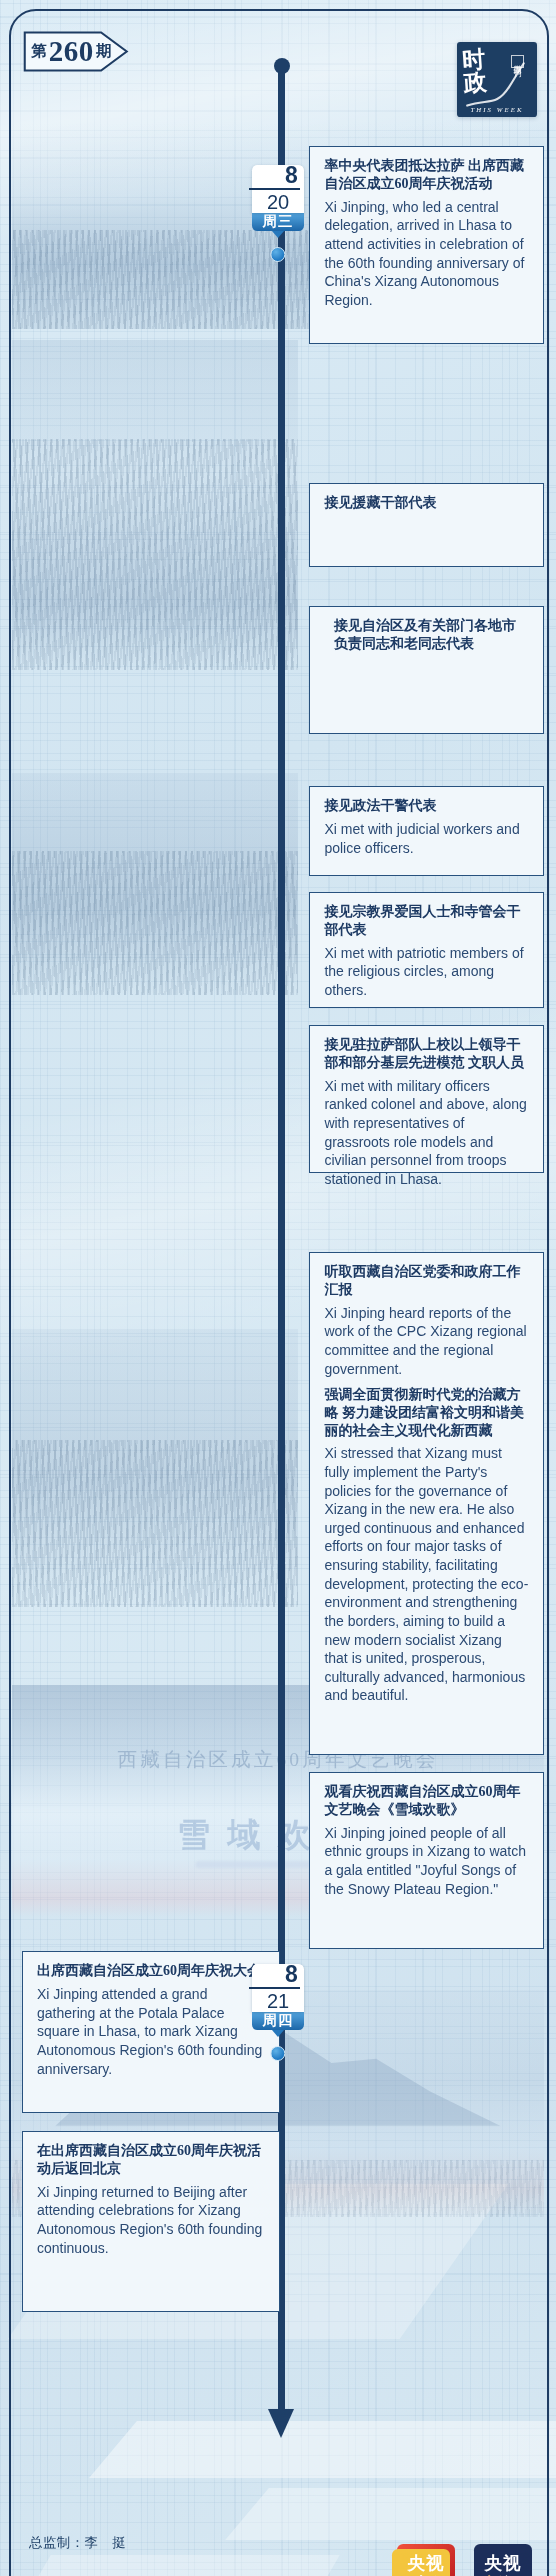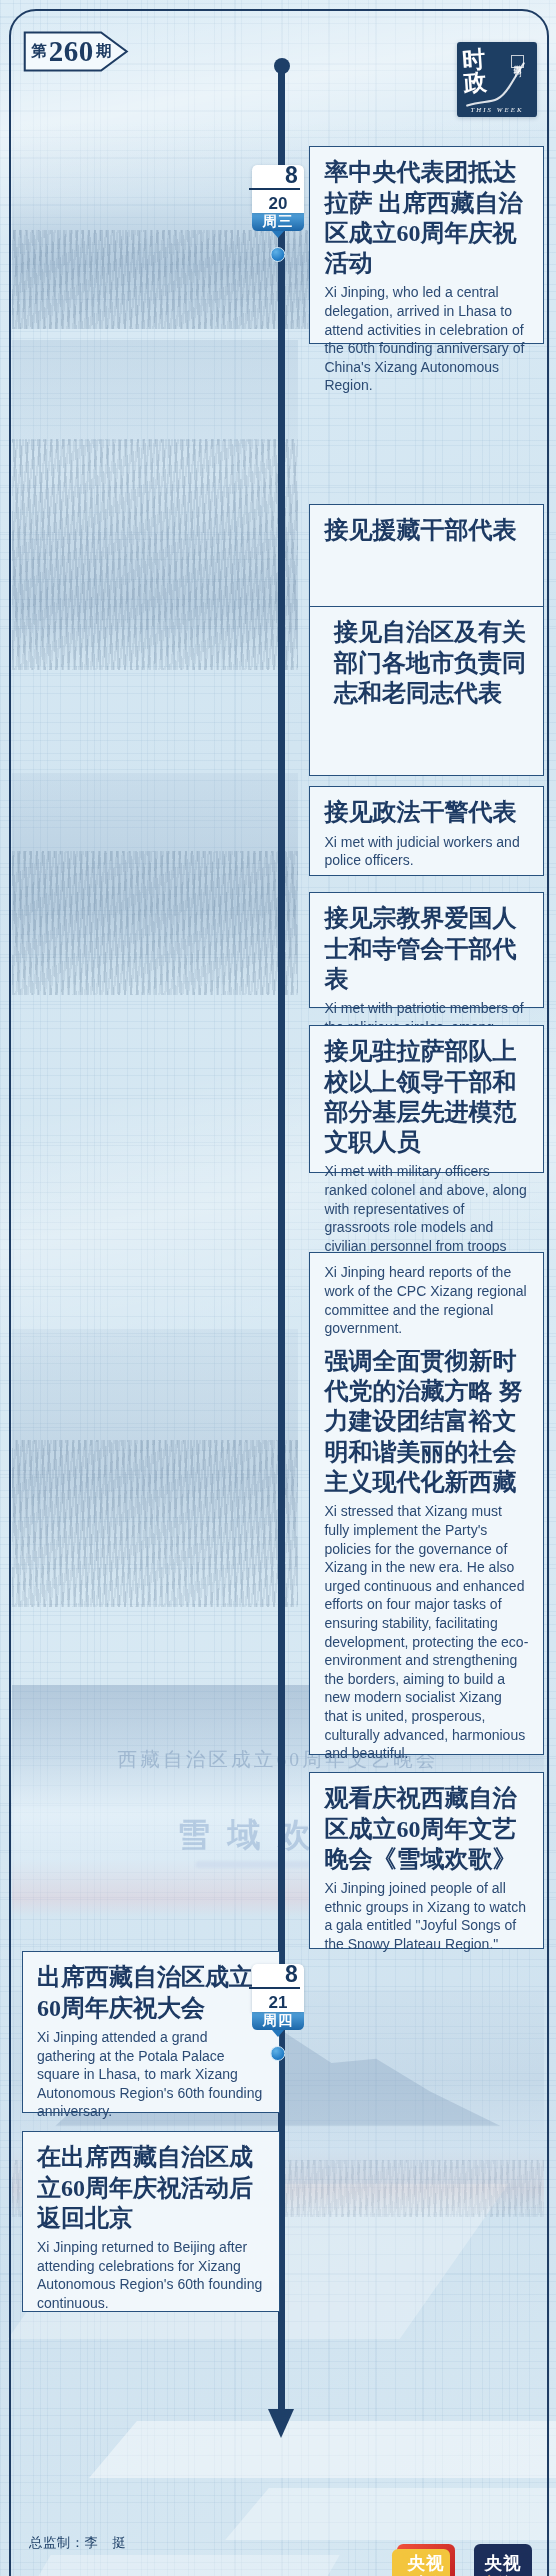--- a/index.html
+++ b/index.html
@@ -42,33 +42,33 @@
   .tl-line{position:absolute;left:278px;top:66px;width:6.7px;height:2345px;background:#1e3f68;z-index:4;}
   .tl-cap{position:absolute;left:274px;top:58px;width:16px;height:16px;border-radius:50%;background:#1e3f68;z-index:4;}
   .tl-arrow{position:absolute;left:268px;top:2409px;width:0;height:0;z-index:4;
         border-left:13.4px solid transparent;border-right:13.4px solid transparent;border-top:29px solid #1e3f68;}
   
   .datebox{position:absolute;width:52px;z-index:6;}
   .db-box{position:relative;height:48px;background:#ffffff;border-radius:5.2px 5.2px 0 0;
         box-shadow:0 1px 3.1px rgba(30,60,95,.28);}
   .db-month{position:absolute;top:-1px;right:6.2px;font-size:23px;font-weight:700;color:#17375f;line-height:1;}
   .db-bar{position:absolute;top:23px;left:-3.1px;right:4.1px;height:2.1px;background:#17375f;}
-  .db-day{position:absolute;bottom:1px;left:0;right:0;text-align:center;font-size:17px;font-weight:700;color:#17375f;line-height:1;}
+  .db-day{position:absolute;bottom:1px;left:0;right:0;text-align:center;font-size:20px;font-weight:400;color:#17375f;line-height:1;}
   .db-tag{height:17.5px;background:linear-gradient(180deg,#54a6e0,#1c66a8);border-radius:0 0 5.2px 5.2px;
         color:#fff;font-size:14.4px;font-weight:700;display:flex;align-items:center;justify-content:center;letter-spacing:1px;}
   .db-ptr{margin:0 auto;width:0;height:0;border:6.2px solid transparent;border-top:7.7px solid #2577bc;}
   .db-dot{position:absolute;left:50%;transform:translateX(-50%);top:82px;width:13.4px;height:13.4px;border-radius:50%;
         background:radial-gradient(circle at 35% 30%,#5fb2e8,#1a74c0 75%);border:1.5px solid #cfe7f7;}
   
   .card{position:absolute;background:#f1f7fb;border:1.5px solid #27517e;box-sizing:border-box;
         padding:10.3px 14.4px;z-index:5;}
   .card.right{left:309px;width:235px;}
   .card.left{left:21.6px;width:258px;}
   .card-title{margin:0 0 5.2px 0;color:#1d3a63;font-family:"Liberation Serif","DejaVu Serif",serif;
-        font-weight:700;font-size:24px;line-height:1.26;}
+        font-weight:700;font-size:14px;line-height:1.26;}
   .card-body{margin:0;color:#2b4a73;font-size:14px;line-height:1.33;}
   .card-gap{height:8.2px;}
   
   .wm{position:absolute;left:0;right:0;text-align:center;color:rgba(95,125,165,.38);
         font-family:"Liberation Serif","DejaVu Serif",serif;}
   
   .credits{position:absolute;left:29px;top:2500px;z-index:6;color:#1c3e66;font-size:13.4px;line-height:17px;
         letter-spacing:0.5px;white-space:pre;}
   
   .logo-sq{position:absolute;width:58px;height:59px;border-radius:6.2px;z-index:6;display:flex;
@@ -153,39 +153,40 @@
     </div>
     <div class="db-tag">周三</div>
     <div class="db-ptr"></div>
     <div class="db-dot"></div>
   </div>
 
   <section class="card right" style="top:146px;height:198px;">
     <h3 class="card-title">率中央代表团抵达拉萨 出席西藏自治区成立60周年庆祝活动</h3>
     <p class="card-body">Xi Jinping, who led a central delegation, arrived in Lhasa to attend activities in celebration of the 60th founding anniversary of China's Xizang Autonomous Region.</p>
   </section>
-  <section class="card right" style="top:504px;height:113px;">
+  <section class="card right" style="top:483px;height:84px;">
     <h3 class="card-title">接见援藏干部代表</h3>
   </section>
-  <section class="card right" style="top:606px;height:170px;padding-left:24px;">
+  <section class="card right" style="top:606px;height:128px;padding-left:24px;">
     <h3 class="card-title">接见自治区及有关部门各地市负责同志和老同志代表</h3>
   </section>
   <section class="card right" style="top:786px;height:90px;">
     <h3 class="card-title">接见政法干警代表</h3>
     <p class="card-body">Xi met with judicial workers and police officers.</p>
   </section>
   <section class="card right" style="top:892px;height:116px;">
     <h3 class="card-title">接见宗教界爱国人士和寺管会干部代表</h3>
     <p class="card-body">Xi met with patriotic members of the religious circles, among others.</p>
   </section>
   <section class="card right" style="top:1025px;height:148px;">
     <h3 class="card-title">接见驻拉萨部队上校以上领导干部和部分基层先进模范 文职人员</h3>
     <p class="card-body">Xi met with military officers ranked colonel and above, along with representatives of grassroots role models and civilian personnel from troops stationed in Lhasa.</p>
   </section>
   <section class="card right" style="top:1252px;height:503px;">
+    <h3 class="card-title">听取西藏自治区党委和政府工作汇报</h3>
     <p class="card-body">Xi Jinping heard reports of the work of the CPC Xizang regional committee and the regional government.</p>
     <div class="card-gap"></div>
     <h3 class="card-title">强调全面贯彻新时代党的治藏方略 努力建设团结富裕文明和谐美丽的社会主义现代化新西藏</h3>
     <p class="card-body">Xi stressed that Xizang must fully implement the Party's policies for the governance of Xizang in the new era. He also urged continuous and enhanced efforts on four major tasks of ensuring stability, facilitating development, protecting the eco-environment and strengthening the borders, aiming to build a new modern socialist Xizang that is united, prosperous, culturally advanced, harmonious and beautiful.</p>
   </section>
   <section class="card right" style="top:1772px;height:177px;">
     <h3 class="card-title">观看庆祝西藏自治区成立60周年文艺晚会《雪域欢歌》</h3>
     <p class="card-body">Xi Jinping joined people of all ethnic groups in Xizang to watch a gala entitled "Joyful Songs of the Snowy Plateau Region."</p>
   </section>
 

